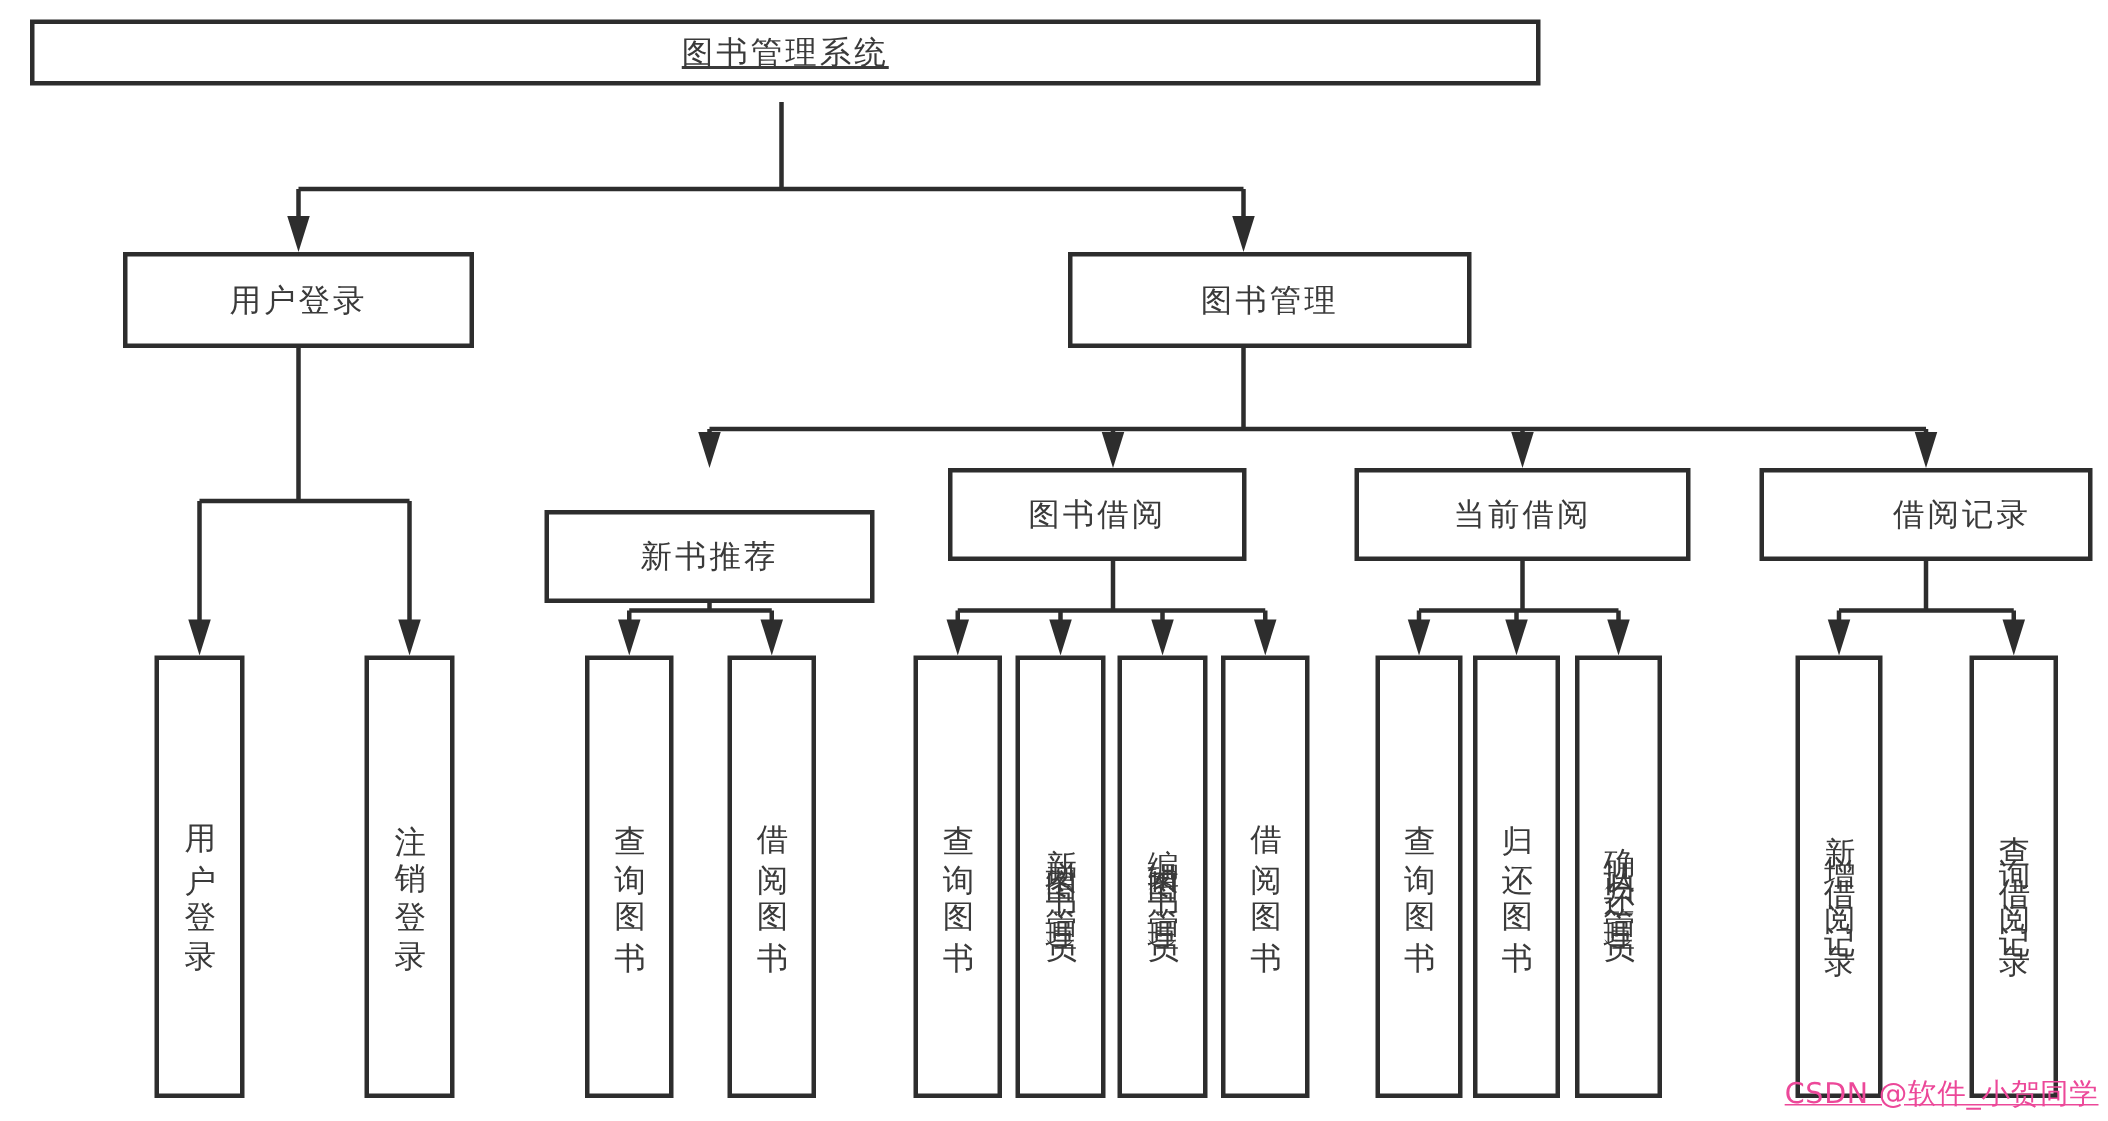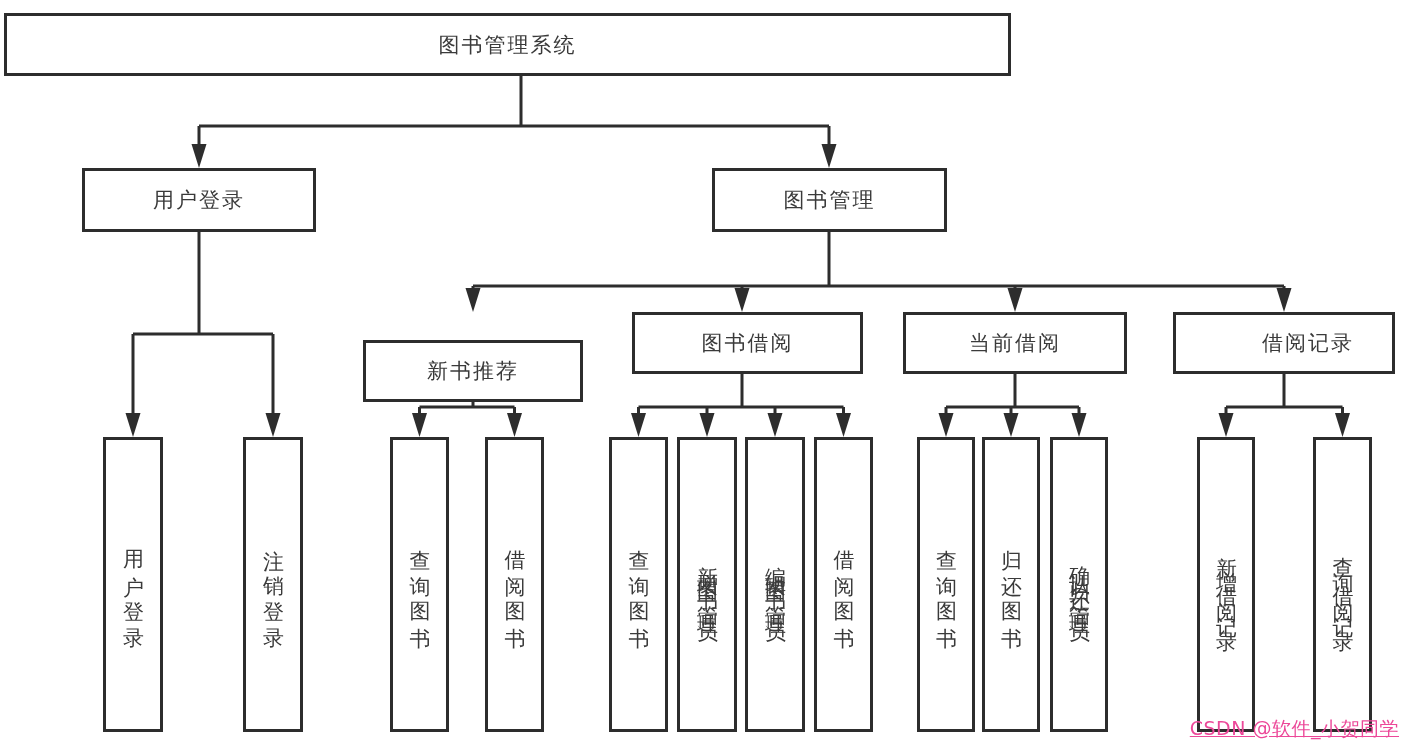--- a/index.html
+++ b/index.html
@@ -77,27 +77,27 @@
       <polygon points="767.5,413 782.5,413 775,437"></polygon>
       <polygon points="836,413 851,413 843.5,437"></polygon>
       <polygon points="938.5,413 953.5,413 946,437"></polygon>
       <polygon points="1003.5,413 1018.5,413 1011,437"></polygon>
       <polygon points="1071.5,413 1086.5,413 1079,437"></polygon>
       <polygon points="1218.5,413 1233.5,413 1226,437"></polygon>
       <polygon points="1335,413 1350,413 1342.5,437"></polygon>
     </g>
   </svg>
 
-  <div class="box" style="left:4px;top:13px;width:1007px;height:63px;">图书管理系统</div>
+  <div class="box" style="left:20px;top:13px;width:1007px;height:44px;text-decoration:underline;">图书管理系统</div>
 
   <div class="box" style="left:82px;top:168px;width:234px;height:64px;">用户登录</div>
-  <div class="box" style="left:712px;top:168px;width:235px;height:64px;">图书管理</div>
+  <div class="box" style="left:712px;top:168px;width:269px;height:64px;">图书管理</div>
 
   <div class="box" style="left:363px;top:312px;width:220px;height:62px;margin-top:28px;">新书推荐</div>
-  <div class="box" style="left:632px;top:312px;width:231px;height:62px;">图书借阅</div>
+  <div class="box" style="left:632px;top:312px;width:199px;height:62px;">图书借阅</div>
   <div class="box" style="left:903px;top:312px;width:224px;height:62px;text-align:right;">当前借阅</div>
   <div class="box" style="left:1173px;top:312px;width:222px;height:62px;padding-left:48px;">借阅记录</div>
 
   <div class="box leaf" style="left:103px;width:60px;">
     <span class="vtext ls4">用户登录</span>
   </div>
   <div class="box leaf" style="left:243px;width:60px;">
     <span class="vtext ls4">注销登录</span>
   </div>
 

